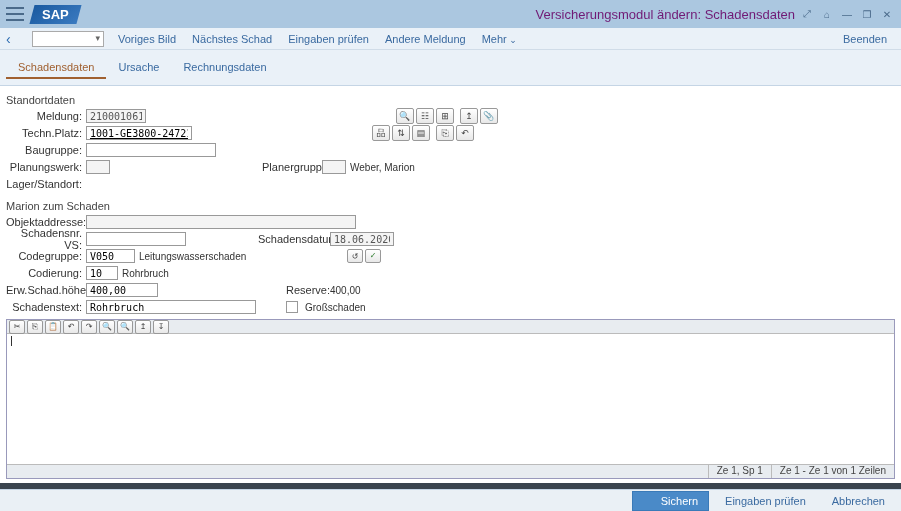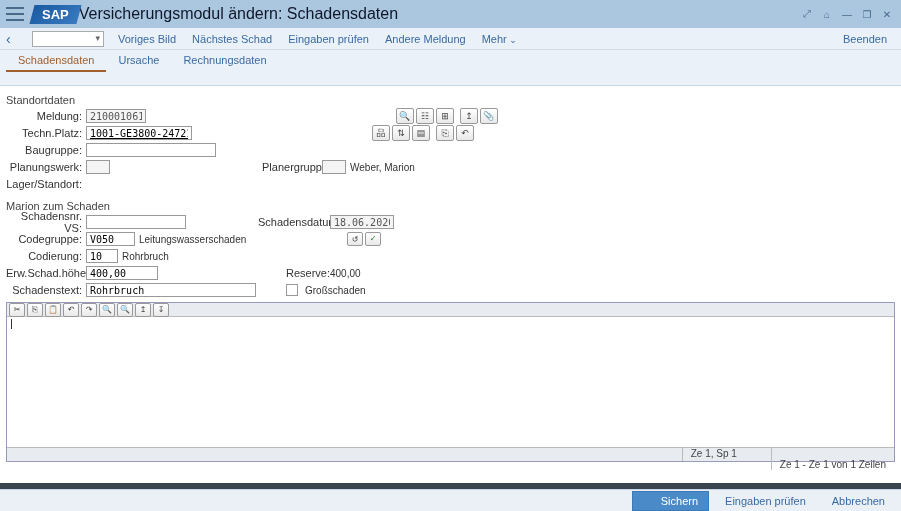--- a/index.html
+++ b/index.html
@@ -3,32 +3,32 @@
 <meta charset="utf-8">
 <style>
   * { box-sizing: border-box; margin: 0; padding: 0; }
   body { font-family: Arial, sans-serif; font-size: 11px; color: #333; background: #fff; width: 901px; height: 511px; overflow: hidden; display: flex; flex-direction: column; }
   
   .titlebar { background: #abc7e0; height: 28px; display: flex; align-items: center; padding: 0 6px; }
   .titlebar .menu-btn { width: 18px; height: 14px; display:flex; flex-direction:column; justify-content:space-between; cursor:pointer; }
   .titlebar .menu-btn span { height:2px; background:#4a6a8a; display:block; }
   .sap-logo { margin-left: 8px; font-weight:bold; color:#fff; background:linear-gradient(135deg,#1a5aa0,#3a7ac0); padding:2px 10px; font-size:13px; transform:skewX(-15deg); }
   .sap-logo span { display:inline-block; transform:skewX(15deg);}
-  .titlebar .title { flex:1; text-align:left; color:#0f172a; font-size:16px; }
+  .titlebar .title { flex:1; text-align:right; color:#701a75; font-size:13px; }
   .titlebar .win-btn { width:16px; height:16px; margin-left:4px; display:flex; align-items:center; justify-content:center; color:#4a6a8a; cursor:pointer; font-size:10px; }
   
   .toolbar { background:#eaf1f8; height:22px; display:flex; align-items:center; padding:0 6px; border-bottom:1px solid #d0dce8; }
   .back-btn { width:20px; color:#2a6ab0; cursor:pointer; font-size:14px; }
   .combo { width:72px; height:16px; border:1px solid #aaa; background:#fff; margin:0 6px; position:relative; }
   .combo::after { content:"▾"; position:absolute; right:3px; top:1px; font-size:9px; color:#666;}
   .toolbar a { color:#3a6aa0; margin:0 8px; cursor:pointer; }
   .toolbar .more::after { content:" ⌄"; font-size:9px;}
   .toolbar .spacer { flex:1; }
   
-  .subheader { background:#eaf1f8; height:36px; border-bottom:1px solid #c5d5e5; display:flex; align-items:flex-start; padding:0 6px; }
+  .subheader { background:#eaf1f8; height:36px; border-bottom:1px solid #c5d5e5; display:flex; align-items:center; padding:0 6px; }
   .tabs { display:flex; }
   .tab { padding:4px 12px; color:#3a6aa0; cursor:pointer; }
   .tab.active { color:#a06030; border-bottom:2px solid #a06030; }
   
   .content { flex:1; padding:4px 6px; overflow:auto; }
   .section-title { color:#444; margin:4px 0 2px; }
   
   .grid { position:relative; }
   .row { display:flex; align-items:center; height:16px; margin-bottom:1px; }
   .lbl { width:80px; text-align:right; padding-right:4px; color:#333; }
@@ -37,24 +37,24 @@
   .txt { font-size:10px; color:#333; padding-left:4px; }
   
   .icon-strip { display:inline-flex; gap:2px; }
   .ibtn { width:18px; height:16px; border:1px solid #999; background:linear-gradient(#fff,#e8e8e8); display:flex; align-items:center; justify-content:center; font-size:9px; color:#444; cursor:pointer; border-radius:2px; }
   .ibtn.sm { width:16px; height:14px; font-size:8px; }
   
   .textarea-wrap { border:1px solid #99b; margin-top:4px; background:#fff; }
   .ta-toolbar { height:14px; background:#e8ecf0; border-bottom:1px solid #bbb; display:flex; align-items:center; gap:2px; padding:0 2px;}
   .ta-body { height:130px; padding:2px 4px; font-family:monospace; font-size:10px; color:#444; position:relative;}
   .cursor-line { position:absolute; left:4px; top:2px; width:1px; height:10px; background:#333;}
-  .ta-status { height:14px; background:#e8ecf0; border-top:1px solid #bbb; display:flex; font-size:10px; color:#444;gap:26px; }
+  .ta-status { height:14px; background:#e8ecf0; border-top:1px solid #bbb; display:flex; font-size:10px; color:#444; }
   .ta-status .s1 { flex:1; }
   .ta-status .s2 { border-left:1px solid #bbb; padding:0 8px; }
-  .ta-status .s3 { border-left:1px solid #bbb; padding:11px 8px; }
+  .ta-status .s3 { border-left:1px solid #bbb; padding:0 8px; }
   
   .darkbar { background:#3a444e; height:6px; margin-top:auto;}
   .footer { background:#eaf0f5; height:22px; display:flex; align-items:center; justify-content:flex-end; padding:0 6px; gap:6px; border-top:1px solid #c5d5e5; }
   .footer .btn { padding:3px 10px; font-size:11px; cursor:pointer; }
   .footer .btn.primary { background:#4a8ac8; color:#fff; border:1px solid #3a7ab8;padding-left:28px; }
   .footer .btn.sec { color:#3a6aa0; }
   
   .checkbox { width:12px; height:12px; border:1px solid #999; display:inline-block; vertical-align:middle; margin-right:3px;}
   .checkmark::after{content:"✓";font-size:8px;color:#2a7a2a;display:block;text-align:center;line-height:10px;}
 </style>
@@ -145,20 +145,24 @@
       <div class="txt">Weber, Marion</div>
     </div>
     <div class="row">
       <div class="lbl">Lager/Standort:</div>
     </div>
   </div>
 
   <div class="section-title" style="margin-top:8px">Marion zum Schaden</div>
 
   <div class="grid">
+    <div class="row">
+      <div class="lbl">Objektaddresse:</div>
+      <input class="inp ro" style="width: 270px;" value="">
+    </div>
     <div class="row">
       <div class="lbl">Schadensnr. VS:</div>
       <input class="inp" style="width: 100px;" value="">
       <div style="width:72px"></div>
       <div class="lbl" style="width:72px">Schadensdatum:</div>
       <input class="inp ro" style="width: 64px;" value="18.06.2020">
     </div>
     <div class="row">
       <div class="lbl">Codegruppe:</div>
       <input class="inp" style="width: 49px;" value="V050">

